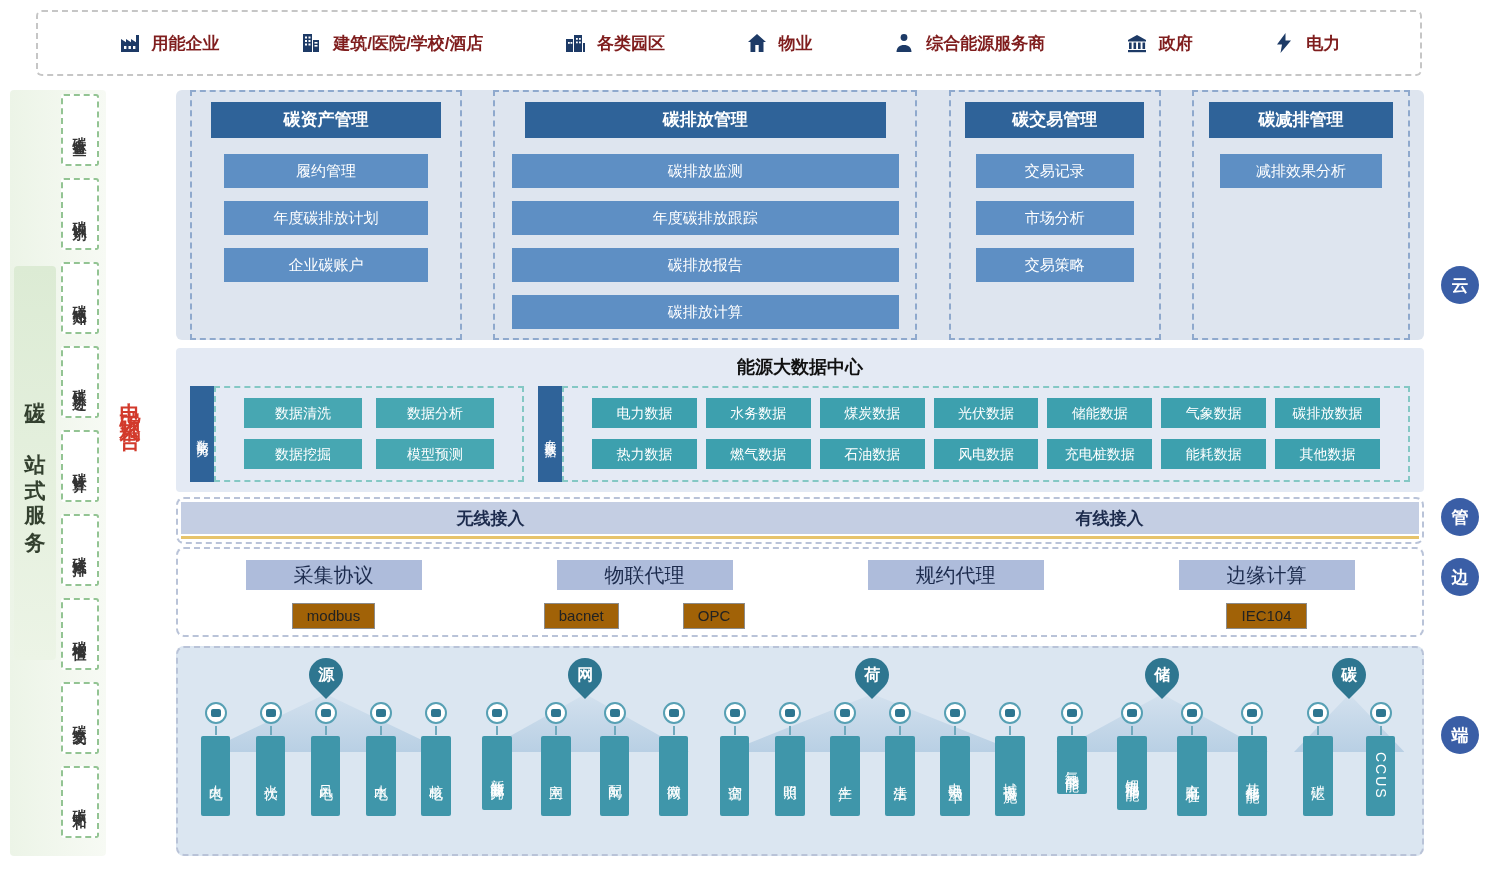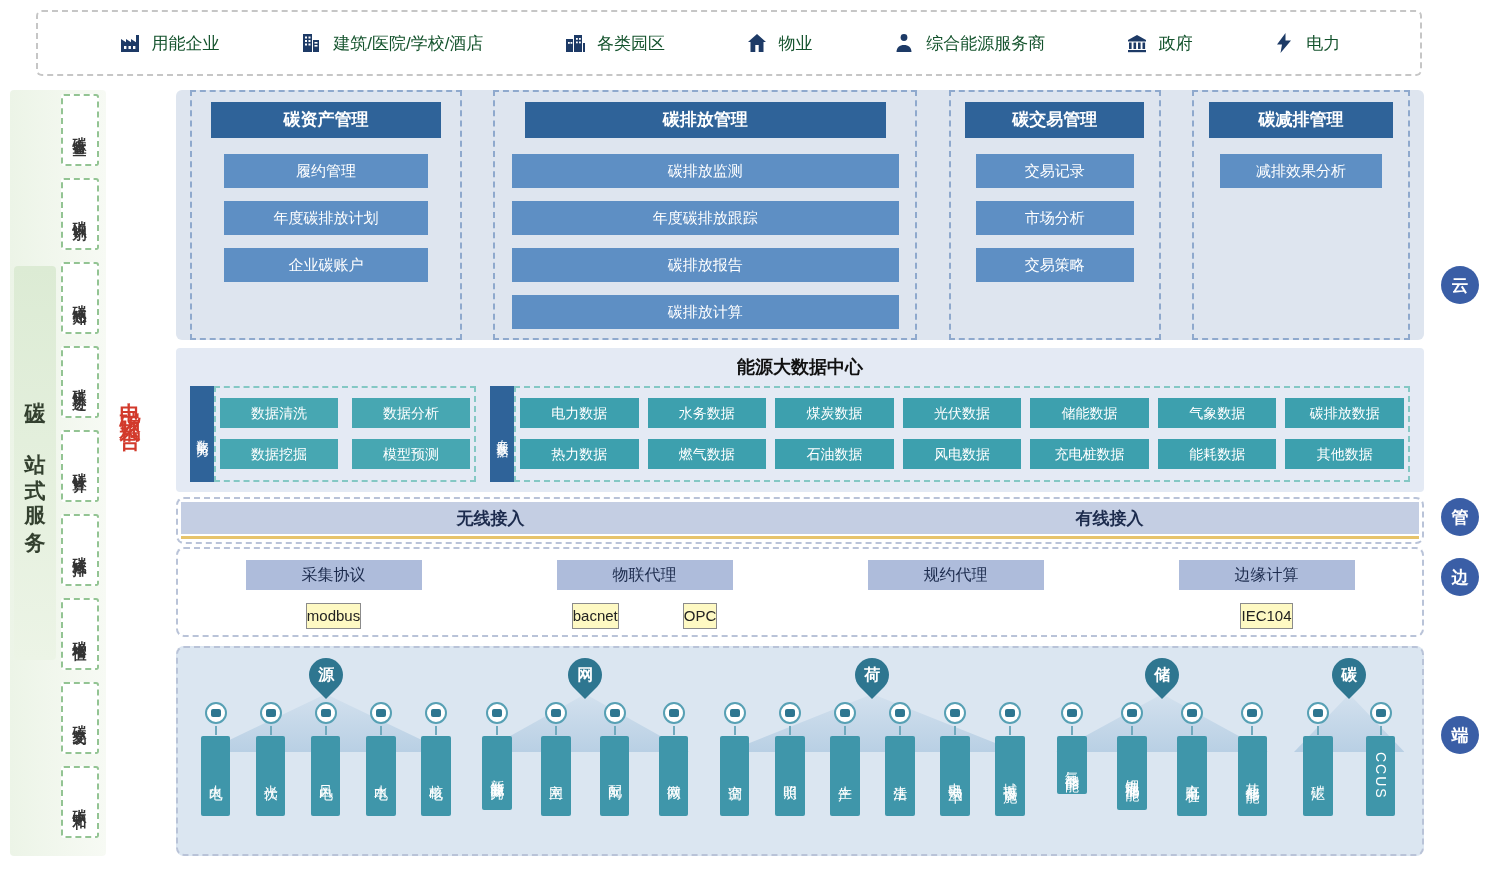--- a/index.html
+++ b/index.html
@@ -6,21 +6,21 @@
   html,body{background:#fff}
   body{font-family:"Liberation Sans","DejaVu Sans",sans-serif}
   .canvas{position:relative;width:1507px;height:877px;background:#fff;overflow:hidden}
 
   
   .top-bar{position:absolute;left:36px;top:10px;width:1386px;height:66px;
     border:2px dashed #c6c6c6;border-radius:6px;background:#fff;
     display:flex;align-items:center;justify-content:space-evenly}
   .tb-item{display:flex;align-items:center;gap:10px}
   .tb-icon svg{width:24px;height:24px;fill:#1d3a66;display:block}
-  .tb-label{font-size:17px;font-weight:400;color:#14532d}
+  .tb-label{font-size:17px;font-weight:700;color:#7f1d1d}
 
   
   .side-backdrop{position:absolute;left:10px;top:90px;width:96px;height:766px;
     background:linear-gradient(to right,#ecf4e7,#f7faf4);border-radius:4px}
   .service-band{position:absolute;left:14px;top:266px;width:42px;height:394px;
     background:linear-gradient(to bottom,#dcebd4,#ecf4e6);
     writing-mode:vertical-rl;letter-spacing:26px;font-size:21px;font-weight:bold;color:#33402f;
     display:flex;align-items:center;justify-content:center;border-radius:4px}
   .side-boxes{position:absolute;left:61px;top:94px;width:38px;display:flex;flex-direction:column;gap:12px}
   .side-box{height:72px;background:#fff;border:2px dashed #93c493;border-radius:3px;
@@ -41,43 +41,43 @@
   .citem{background:#5e8fc4;color:#fff;height:34px;line-height:34px;font-size:15px;text-align:center}
 
   
   .sec-data{position:absolute;left:176px;top:348px;width:1248px;height:144px;
     background:#e4eaf4;border-radius:4px;padding:7px 14px 10px}
   .dc-title{text-align:center;font-size:18px;font-weight:bold;color:#111;margin-bottom:7px}
   .dc-row{display:flex;gap:14px;height:96px}
   .dc-block{display:flex;height:100%}
   .vlabel{width:24px;background:#2f6399;color:#fff;writing-mode:vertical-rl;font-size:12px;
     letter-spacing:2px;display:flex;align-items:center;justify-content:center}
-  .dashbox{border:2px dashed #84c8c4;padding:10px 4px;display:grid;gap:10px 14px;background:transparent}
+  .dashbox{border:2px dashed #84c8c4;padding:10px 28px;display:grid;gap:10px 14px;background:transparent}
   .cap-box{grid-template-columns:118px 118px}
   .thm-box{flex:1;grid-template-columns:repeat(7,1fr);gap:10px 9px}
   .dc-item{background:#3da0ae;color:#fff;font-size:14px;height:30px;line-height:30px;text-align:center;padding:0 4px}
   .dc-cap .dc-item{background:#47a7b2}
   .dc-thm{flex:1}
 
   
   .sec-access{position:absolute;left:176px;top:497px;width:1248px;
     border:2px dashed #b9c3d8;border-radius:8px;padding:3px;background:#fff}
   .access-bar{background:#c4cee3;height:32px;display:flex}
   .access-half{flex:1;display:flex;align-items:center;justify-content:center;
     font-size:17px;font-weight:bold;color:#1c2b4d}
   .gold-line{height:3px;background:#e6c36b;margin-top:2px}
 
   
   .sec-edge{position:absolute;left:176px;top:547px;width:1248px;height:90px;
     border:2px dashed #b9c3d8;border-radius:8px;background:#fff;padding:11px 0 0;display:flex}
   .e-col{flex:1;display:flex;flex-direction:column;align-items:center;gap:13px}
   .e-header{width:176px;height:30px;line-height:30px;background:#aebcdb;color:#1c2b4d;
-    font-size:16px;text-align:center}
+    font-size:20px;text-align:center}
   .e-protos{display:flex;gap:64px}
-  .proto{border:1px solid #8b8b8b;background:#fef9c3;padding:1px 0;font-size:15px;color:#222;height:26px;line-height:22px}
+  .proto{border:1px solid #8b8b8b;background:#a16207;padding:1px 14px;font-size:15px;color:#222;height:26px;line-height:22px}
 
   
   .sec-terminal{position:absolute;left:176px;top:646px;width:1248px;height:210px;
     border:2px dashed #b9c3d8;border-radius:8px;background:#dbe6f1;
     display:flex;padding:10px 10px 12px;gap:4px}
   .tgroup{position:relative;display:flex;flex-direction:column;align-items:center}
   .fan{position:absolute;left:6%;right:6%;top:36px;height:58px;
     background:linear-gradient(to bottom,rgba(150,185,215,.12),rgba(150,185,215,.5));
     clip-path:polygon(50% 0,0 100%,100% 100%)}
   .droplet{width:34px;height:34px;background:#2e7690;border-radius:50% 50% 50% 0;

